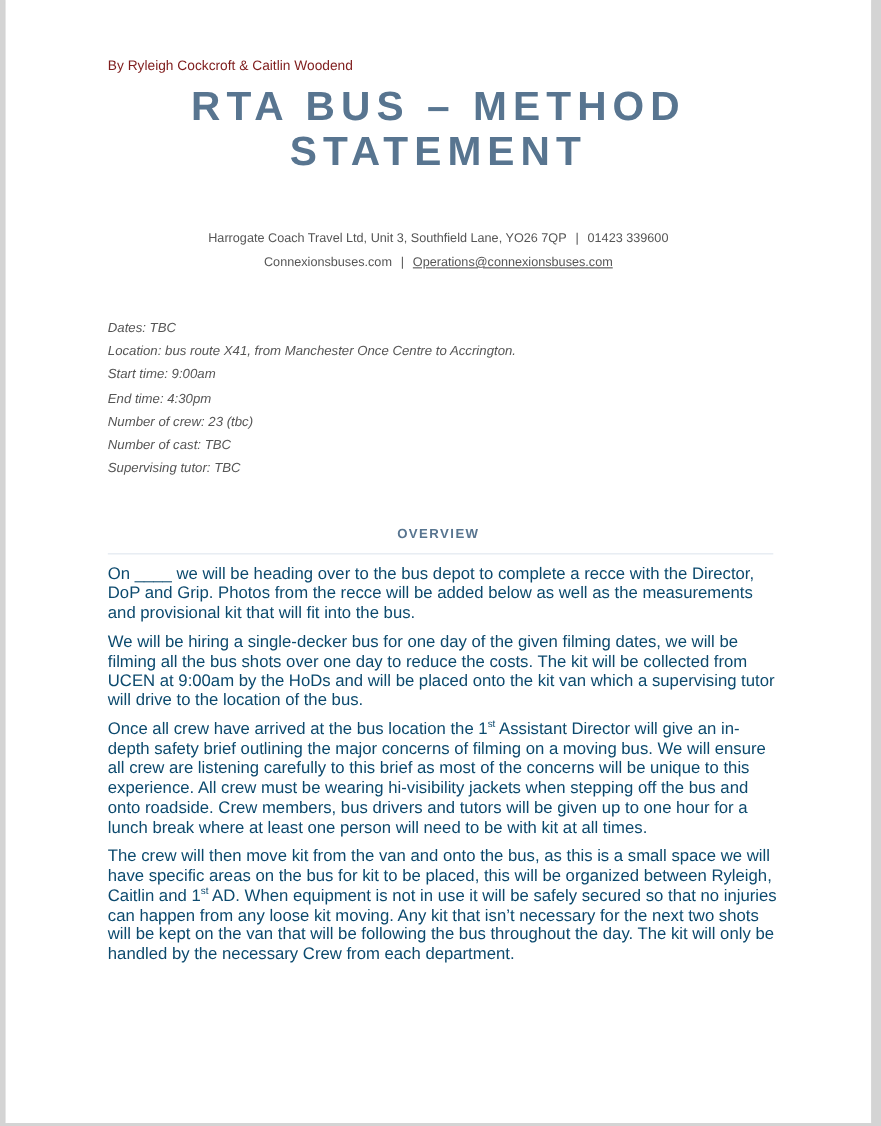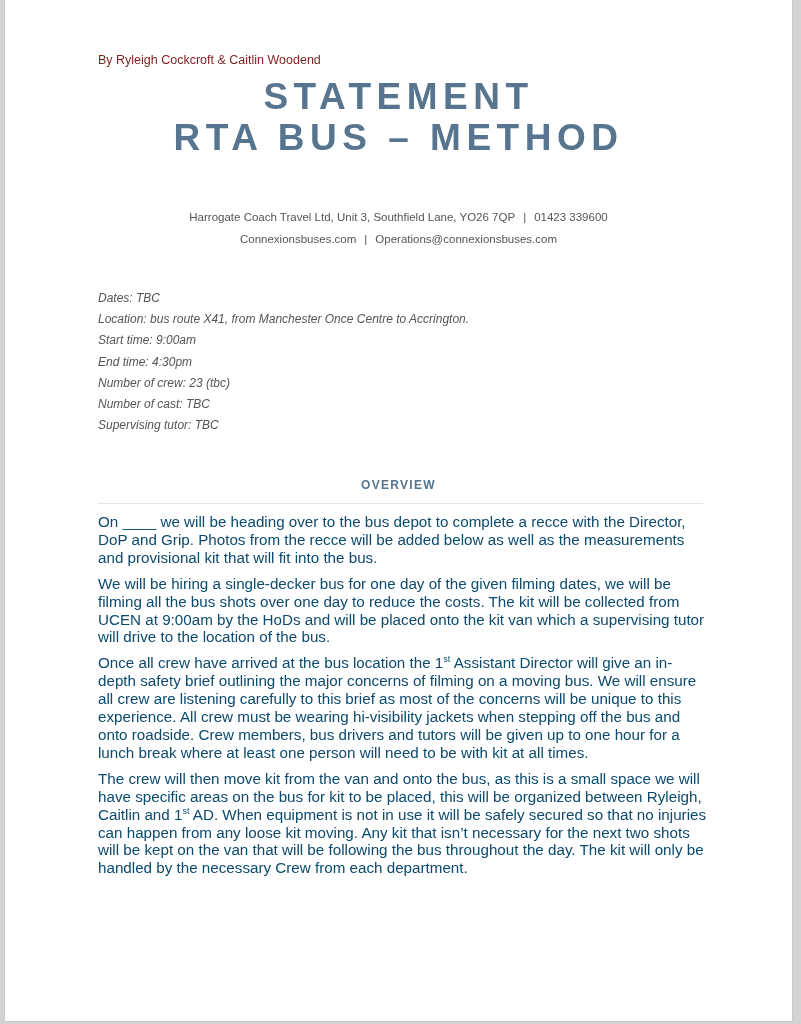--- a/index.html
+++ b/index.html
@@ -21,21 +21,21 @@
   .title {
     position: absolute; left: 0; right: 0; top: 76px;
     text-align: center; color: #587590;
     font-weight: bold; font-size: 37px; letter-spacing: 5.5px; line-height: 41px;
   }
   .contact {
     position: absolute; left: 0; right: 0; top: 206px;
     text-align: center; font-size: 11.5px; color: #555555; line-height: 22px;
   }
   .contact .sep { margin: 0 8px; }
-  .contact a { color: #555555; }
+  .contact a { color: #555555; text-decoration: underline; }
   .details {
     position: absolute; left: 93px; top: 290px;
     font-size: 12px; color: #555555; font-style: italic;
   }
   .details div { height: 21.2px; line-height: 16px; }
   .section-heading {
     position: absolute; left: 0; right: 0; top: 478px;
     text-align: center; font-size: 12px; font-weight: bold; color: #587590;
     letter-spacing: 1.3px;
   }
@@ -50,22 +50,22 @@
   .body p { margin: 0 0 8px 0; }
   sup { font-size: 9px; line-height: 0; vertical-align: 6px; }
 </style>
 </head>
 <body>
 
 <div class="page">
   <div class="author">By Ryleigh Cockcroft &amp; Caitlin Woodend</div>
 
   <div class="title">
+    <div>RTA BUS – METHOD</div>
     <div>STATEMENT</div>
-    <div>RTA BUS – METHOD</div>
   </div>
 
   <div class="contact">
     <div>
       <span>Harrogate Coach Travel Ltd, Unit 3, Southfield Lane, YO26 7QP</span><span class="sep">|</span><span>01423 339600</span>
     </div>
     <div>
       <span>Connexionsbuses.com</span><span class="sep">|</span><a>Operations@connexionsbuses.com</a>
     </div>
   </div>

